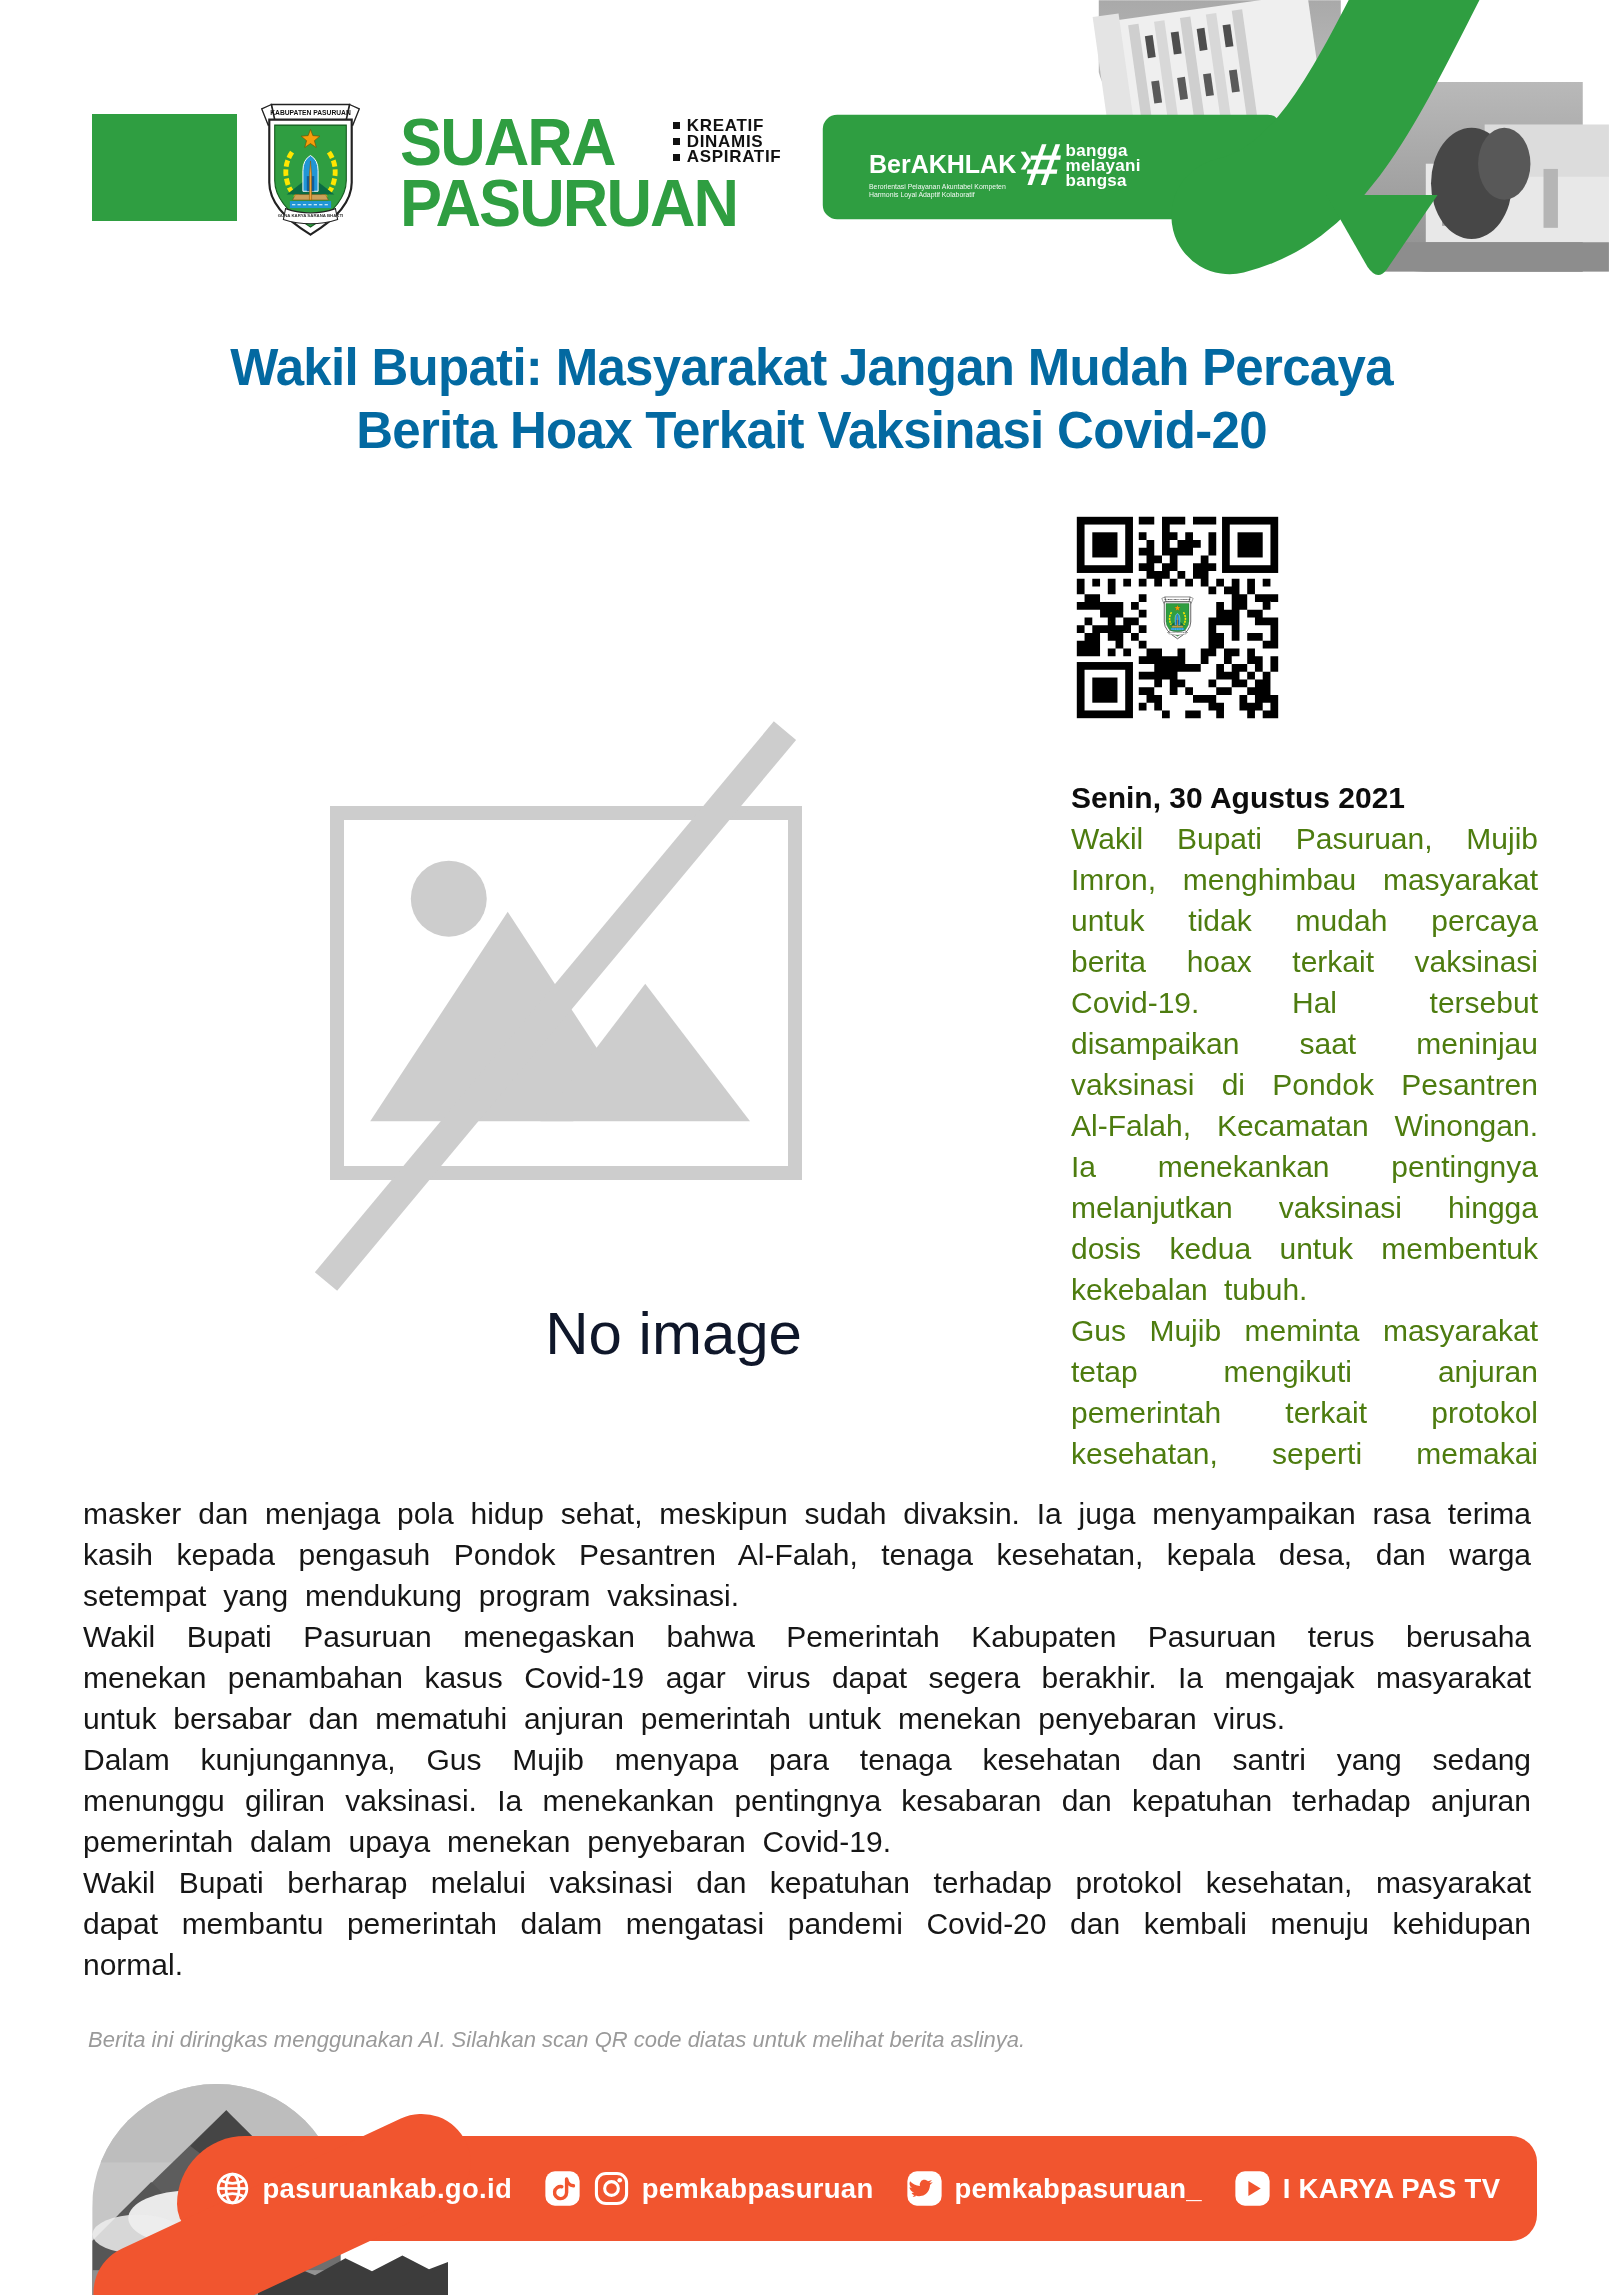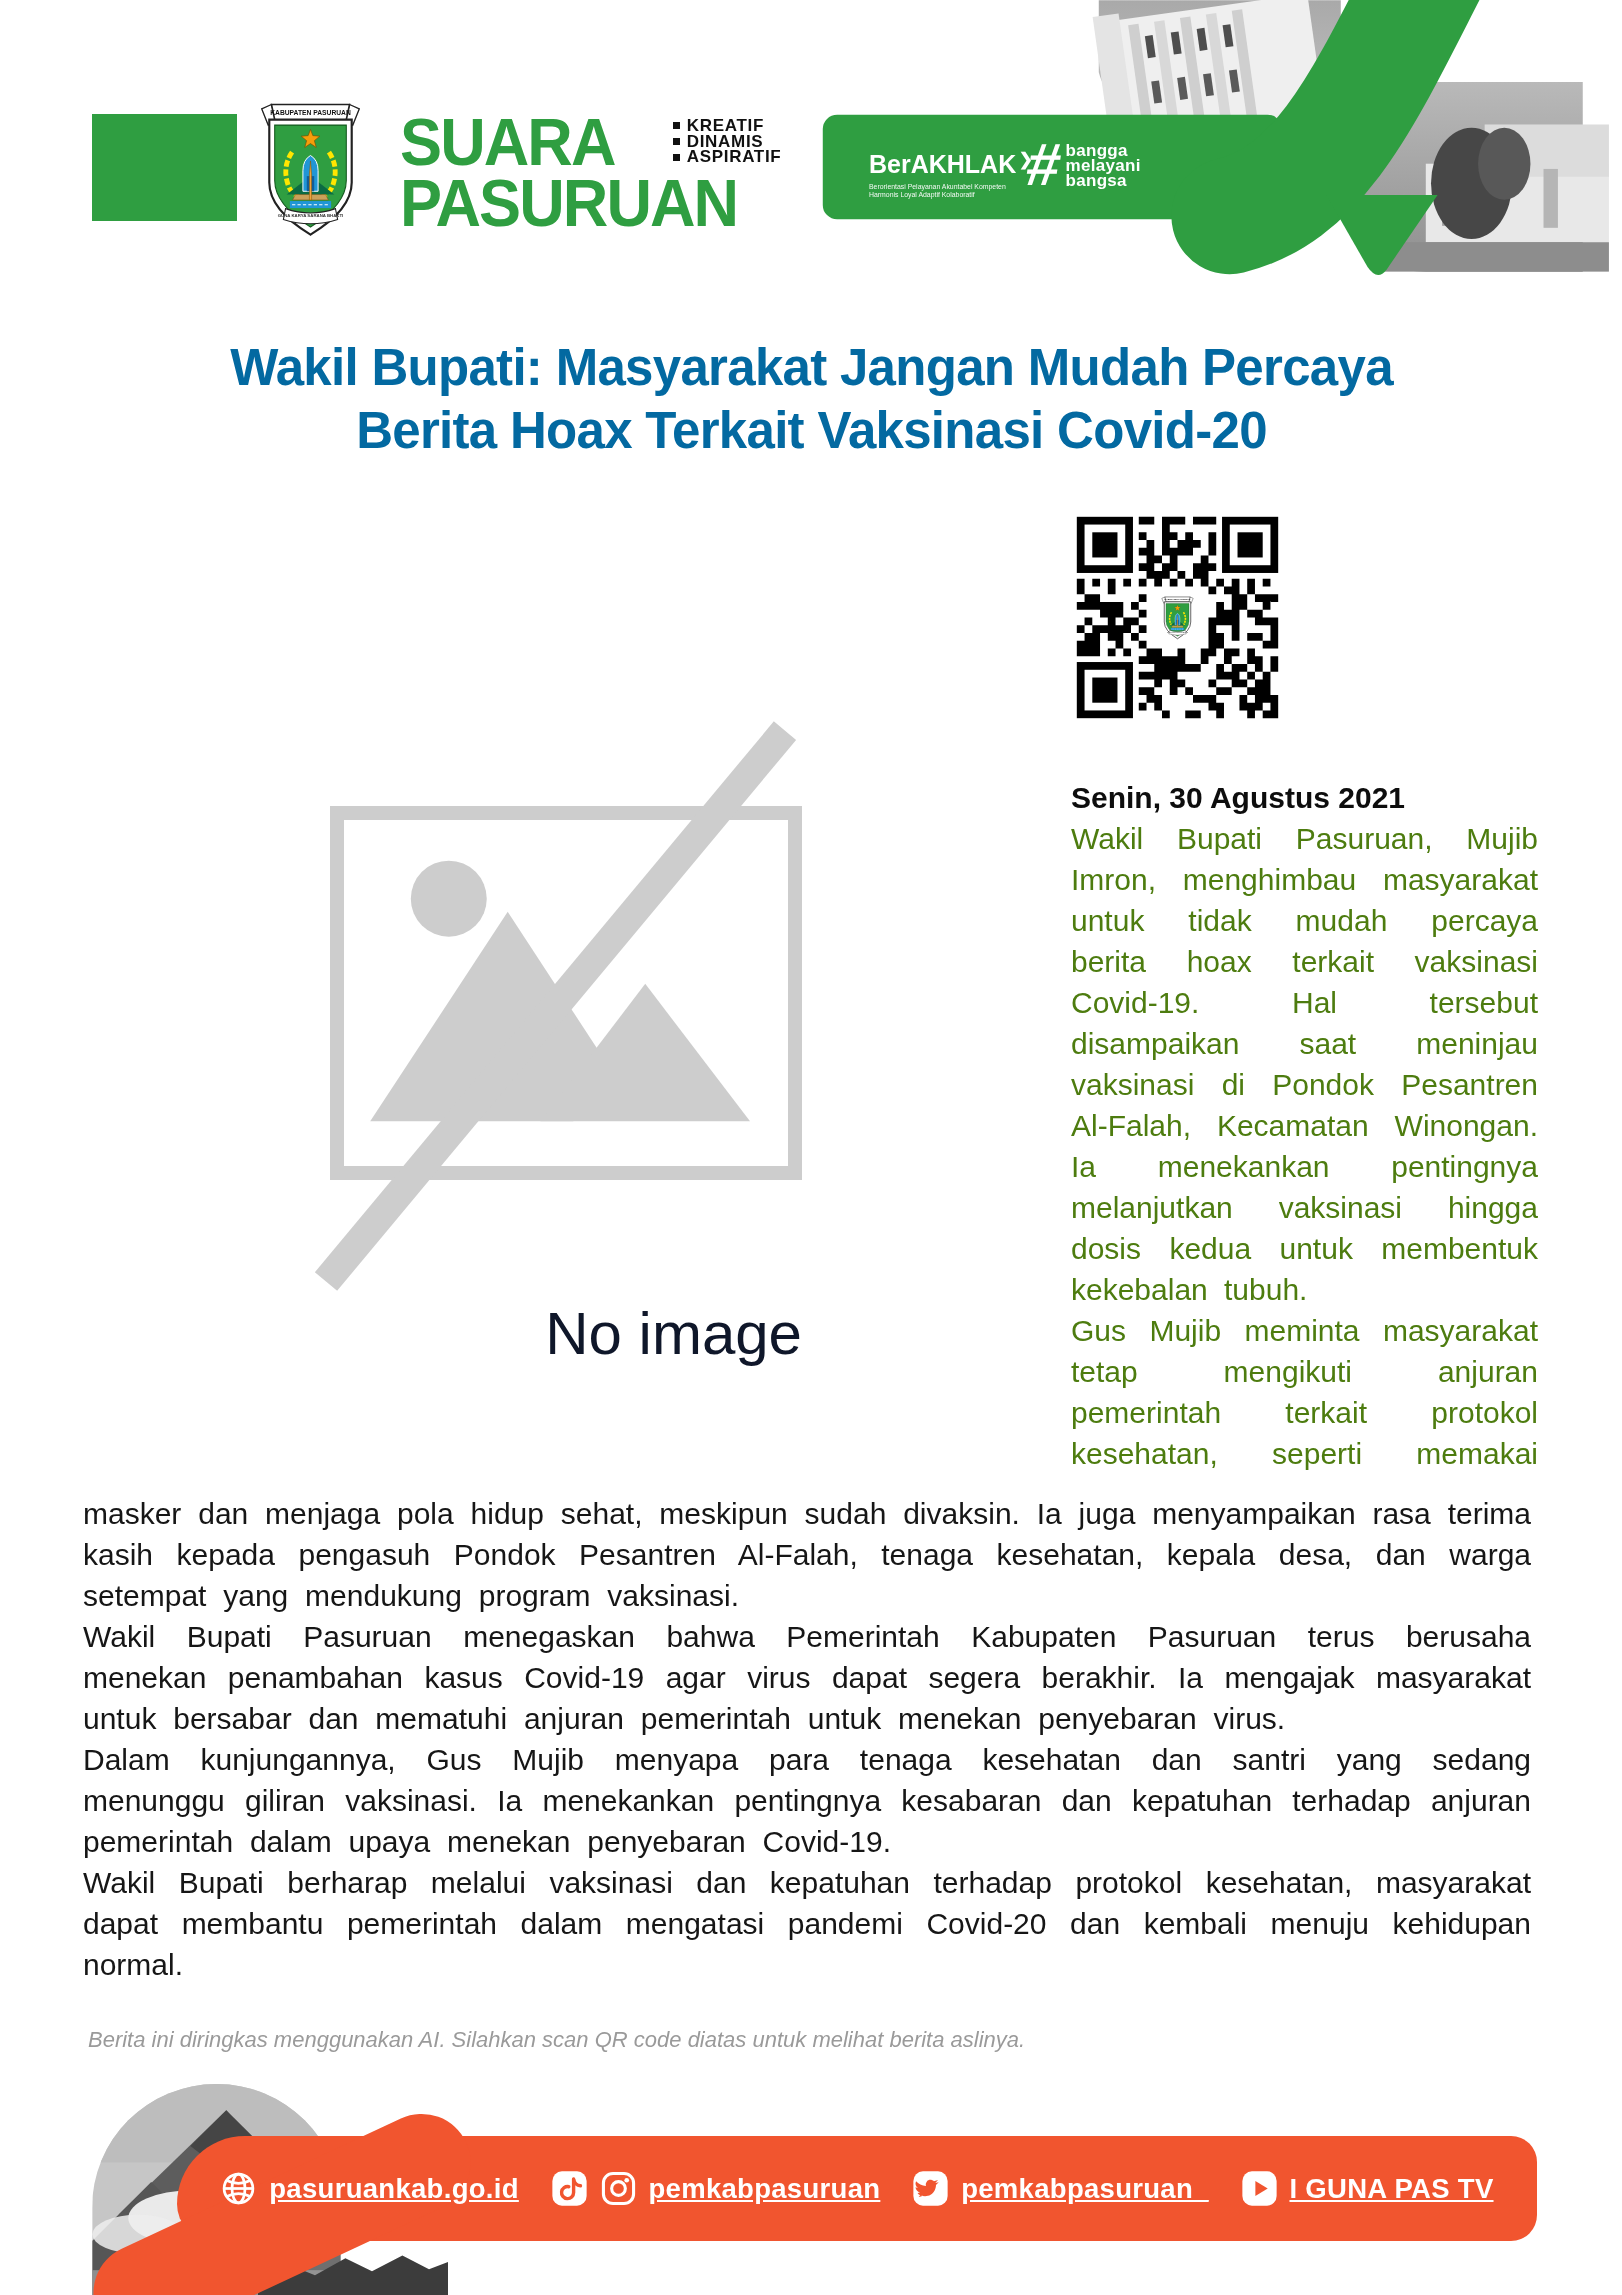--- a/index.html
+++ b/index.html
@@ -58,21 +58,21 @@
   
   .dome{position:absolute;left:92px;top:2084px;width:249px;height:211px;
     border-radius:124px 124px 0 0;overflow:hidden;z-index:1;}
   .rocks{position:absolute;left:258px;top:2250px;width:190px;height:46px;background:#3c3c3c;z-index:1;
     clip-path:polygon(0 100%,0 62%,14% 28%,30% 55%,46% 18%,60% 46%,76% 12%,90% 42%,100% 26%,100% 100%);}
   .foot-bar{position:absolute;left:177px;top:2136px;width:1360px;height:105px;background:#F1552F;
     border-radius:72px 27.5px 27.5px 39px;z-index:2;}
   .foot-swoosh{position:absolute;left:79px;top:2179px;width:406px;height:98px;background:#F1552F;
     border-radius:49px;transform:rotate(-25deg);z-index:3;}
   .foot-content{position:absolute;left:177px;top:2136px;width:1360px;height:105px;z-index:4;
-    display:flex;align-items:center;justify-content:center;gap:6px;color:#fff;text-decoration:underline;}
+    display:flex;align-items:center;justify-content:center;gap:6px;color:#fff;}
   .foot-group{display:flex;align-items:center;gap:11.8px;}
   .foot-group + .foot-group{margin-left:26px;}
   .foot-content span{font-size:27.5px;font-weight:bold;letter-spacing:0.3px;white-space:nowrap;}
   .icon-sq{display:block;}
 </style>
 </head>
 <body>
 
 <svg width="0" height="0" style="position:absolute">
   <defs>
@@ -295,18 +295,18 @@
         <rect x="2" y="2" width="50" height="50" rx="14" fill="#fff"></rect>
         <path d="M12,37 c8,3 17,1 21-7 c1.5-3 2-6 2-8 l4-4 l-5,1 l4-4.5 l-6,2 c-3-3-8-3-10,0 c-1.8,2.2-2.3,4.6-1.6,7 c-6-0.5-11-3-14.5-7 c-1.8,3.8-0.4,7.6,2.8,9.8 l-3.6-1 c0.3,3.8,3,6.5,6.6,7.4 l-3.6,0.8 c1.7,2.7,4.6,3.8,8,3.7 c-1.8,1.2-4,2-6.5,2 z" fill="#F1552F"></path>
       </svg>
       <span>pemkabpasuruan_</span>
     </div>
     <div class="foot-group">
       <svg class="icon-sq" width="37" height="37" viewBox="0 0 54 54">
         <rect x="2" y="2" width="50" height="50" rx="14" fill="#fff"></rect>
         <polygon points="21,16 39,27 21,38" fill="#F1552F"></polygon>
       </svg>
-      <span>I GUNA PAS TV</span>
+      <span>I KARYA PAS TV</span>
     </div>
   </div>
 
 </div>
 
 
 </body></html>

